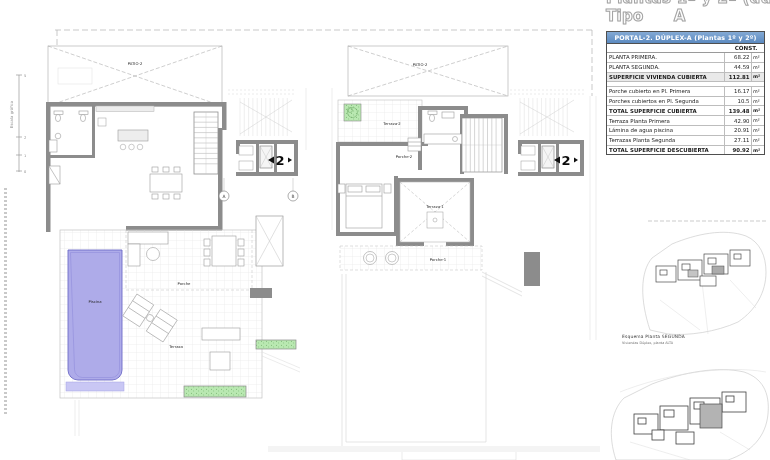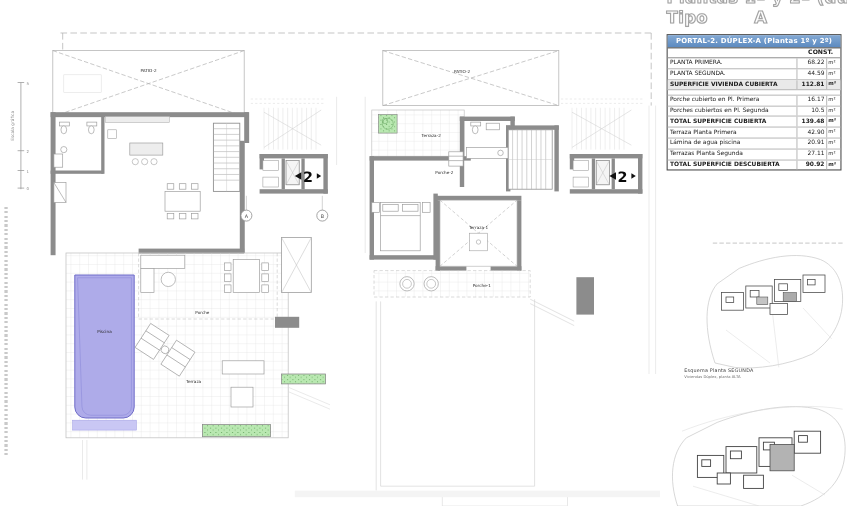--- a/index.html
+++ b/index.html
@@ -11,21 +11,21 @@
   .big2{font-size:13px;font-weight:bold;fill:#0a0a0a;}
   .gb{font-size:4.4px;fill:#444;}
   .sn{font-size:3.6px;fill:#8a8a8a;}
   .sv{font-size:3.9px;fill:#8a8a8a;}
   .cap1{font-size:4.4px;fill:#3c3c3c;letter-spacing:.2px;}
   .cap2{font-size:3.4px;fill:#6e6e6e;}
 
   .title-block{position:absolute;left:606px;top:-10px;width:164px;}
   .t1{font-size:15px;font-weight:bold;color:#fdfdfd;-webkit-text-stroke:1px #a3a3a3;
       text-shadow:0 0 1px #b5b5b5;white-space:nowrap;letter-spacing:.3px;line-height:17px;}
-  .t2{display:flex;margin-top:1px;gap:12px;}
+  .t2{display:flex;margin-top:1px;}
   .t2 .tv{margin-left:30px;}
 
   .areas{position:absolute;left:606px;top:31px;width:159px;border:1px solid #4f4f4f;
          background:#fff;box-sizing:border-box;}
   .areas-header{background:linear-gradient(#83a9d4,#5c8ac0);color:#fff;font-weight:bold;
          text-align:center;font-size:6.3px;padding:2px 1px;border-bottom:1px solid #4f4f4f;
          letter-spacing:.2px;}
   .colhead{display:flex;justify-content:flex-end;align-items:center;height:8px;
          border-bottom:.5px solid #9a9a9a;font-weight:bold;font-size:5.6px;color:#222;}
   .colhead span{width:36px;text-align:center;}

